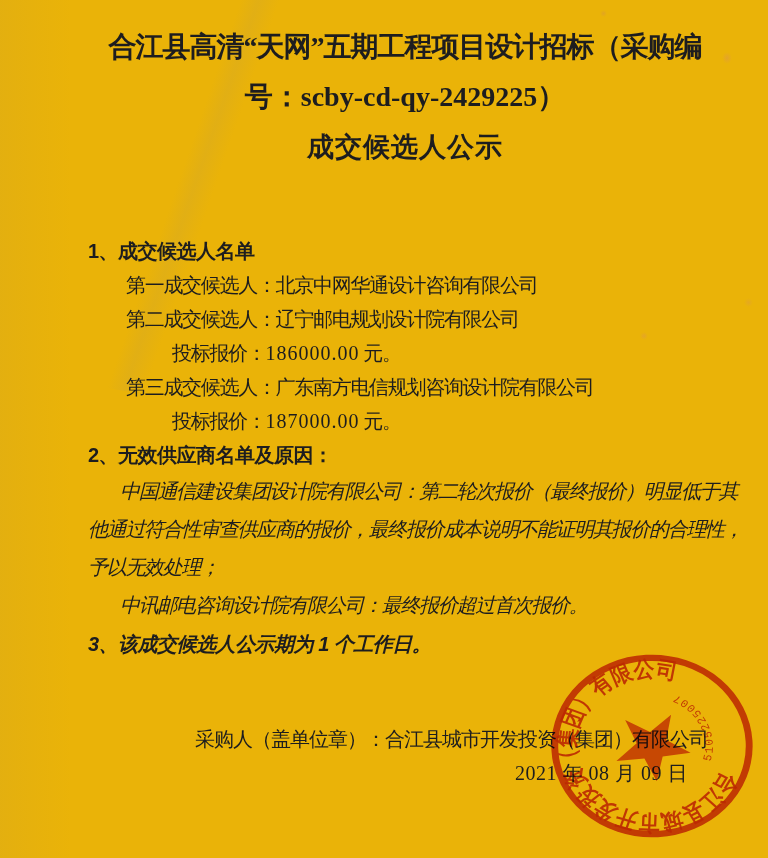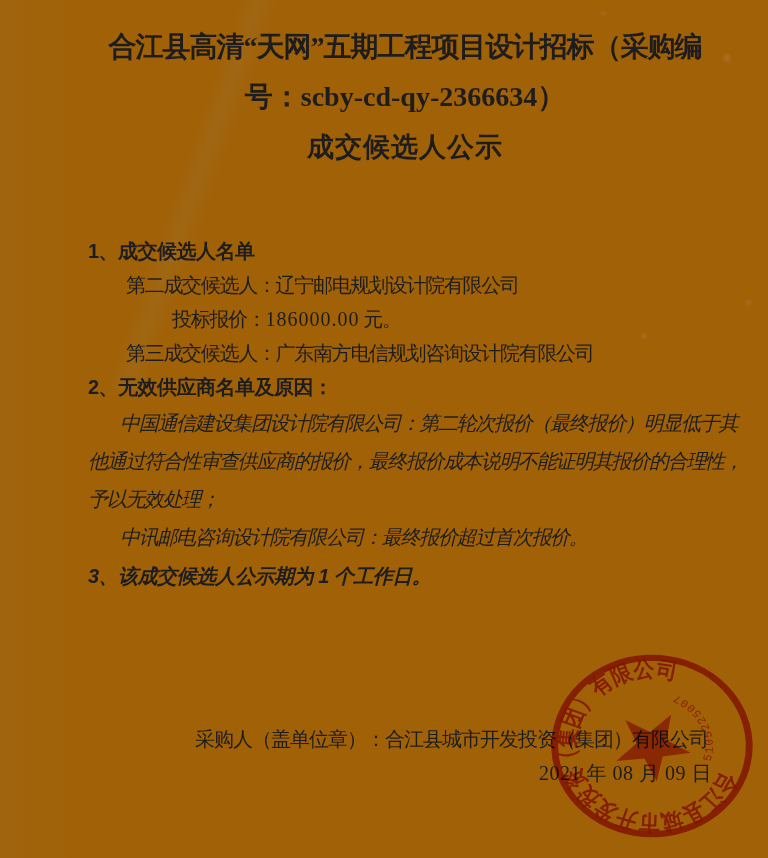--- a/index.html
+++ b/index.html
@@ -1,19 +1,19 @@
 <!DOCTYPE html>
 <html><head>
 <meta charset="utf-8">
 <style>
   html,body { margin:0; padding:0; }
   .page {
     position:relative;
     width:768px; height:858px;
-    background:#a16207;
+    background:#eab308;
     overflow:hidden;
     font-family:"Liberation Serif","DejaVu Serif",serif;
     color:#1d1d1f;
   }
   
   .edge-shade {
     position:absolute; left:0; top:0; width:90px; height:858px;
     background:linear-gradient(to right, rgba(140,128,115,0.07), rgba(140,128,115,0.0) 80%);
     pointer-events:none;
   }
@@ -56,21 +56,21 @@
 
   .para-line  { line-height:38px; height:38px; white-space:nowrap;font-style:italic; }
   .indent     { padding-left:32px; }
   .s3 { margin-top:2px; line-height:36px; }
 
   .purchaser {
     position:absolute; top:726px; right:60px;
     font-size:20px; letter-spacing:-1px; white-space:nowrap;
   }
   .date {
-    position:absolute; top:760px; right:56px;
+    position:absolute; top:760px; right:80px;
     font-size:20px; letter-spacing:0.5px; white-space:nowrap;
   }
 
   .seal {
     position:absolute; left:544px; top:648px;
     width:216px; height:196px;
     mix-blend-mode:multiply; opacity:0.92;
     pointer-events:none;
   }
   .seal text { font-family:"Liberation Serif","DejaVu Serif",serif; }
@@ -83,37 +83,43 @@
   <div class="edge-shade"></div>
   <div class="crease"></div>
   <div class="speckle sp1"></div>
   <div class="speckle sp2"></div>
   <div class="speckle sp3"></div>
   <div class="speckle sp4"></div>
 
   <div class="doc">
 
     <div class="title-line1">合江县高清“天网”五期工程项目设计招标（采购编</div>
-    <div class="title-line2">号：scby-cd-qy-2366634）</div>
+    <div class="title-line2">号：scby-cd-qy-2429225）</div>
     <div class="subtitle">成交候选人公示</div>
 
     <div class="body-text">
 
       <div class="line heading">1、成交候选人名单</div>
 
+      <div class="line cand">
+        <span>第一成交候选人：</span><span>北京中网华通设计咨询有限公司</span>
+      </div>
 
       <div class="line cand">
         <span>第二成交候选人：</span><span>辽宁邮电规划设计院有限公司</span>
       </div>
       <div class="line price">
         <span>投标报价：</span><span class="num">186000.00</span><span> 元。</span>
       </div>
 
       <div class="line cand">
         <span>第三成交候选人：</span><span>广东南方电信规划咨询设计院有限公司</span>
+      </div>
+      <div class="line price">
+        <span>投标报价：</span><span class="num">187000.00</span><span> 元。</span>
       </div>
 
       <div class="line heading">2、无效供应商名单及原因：</div>
 
       <div class="para-line indent">中国通信建设集团设计院有限公司：第二轮次报价（最终报价）明显低于其</div>
       <div class="para-line">他通过符合性审查供应商的报价，最终报价成本说明不能证明其报价的合理性，</div>
       <div class="para-line">予以无效处理；</div>
 
       <div class="para-line indent">中讯邮电咨询设计院有限公司：最终报价超过首次报价。</div>
 

